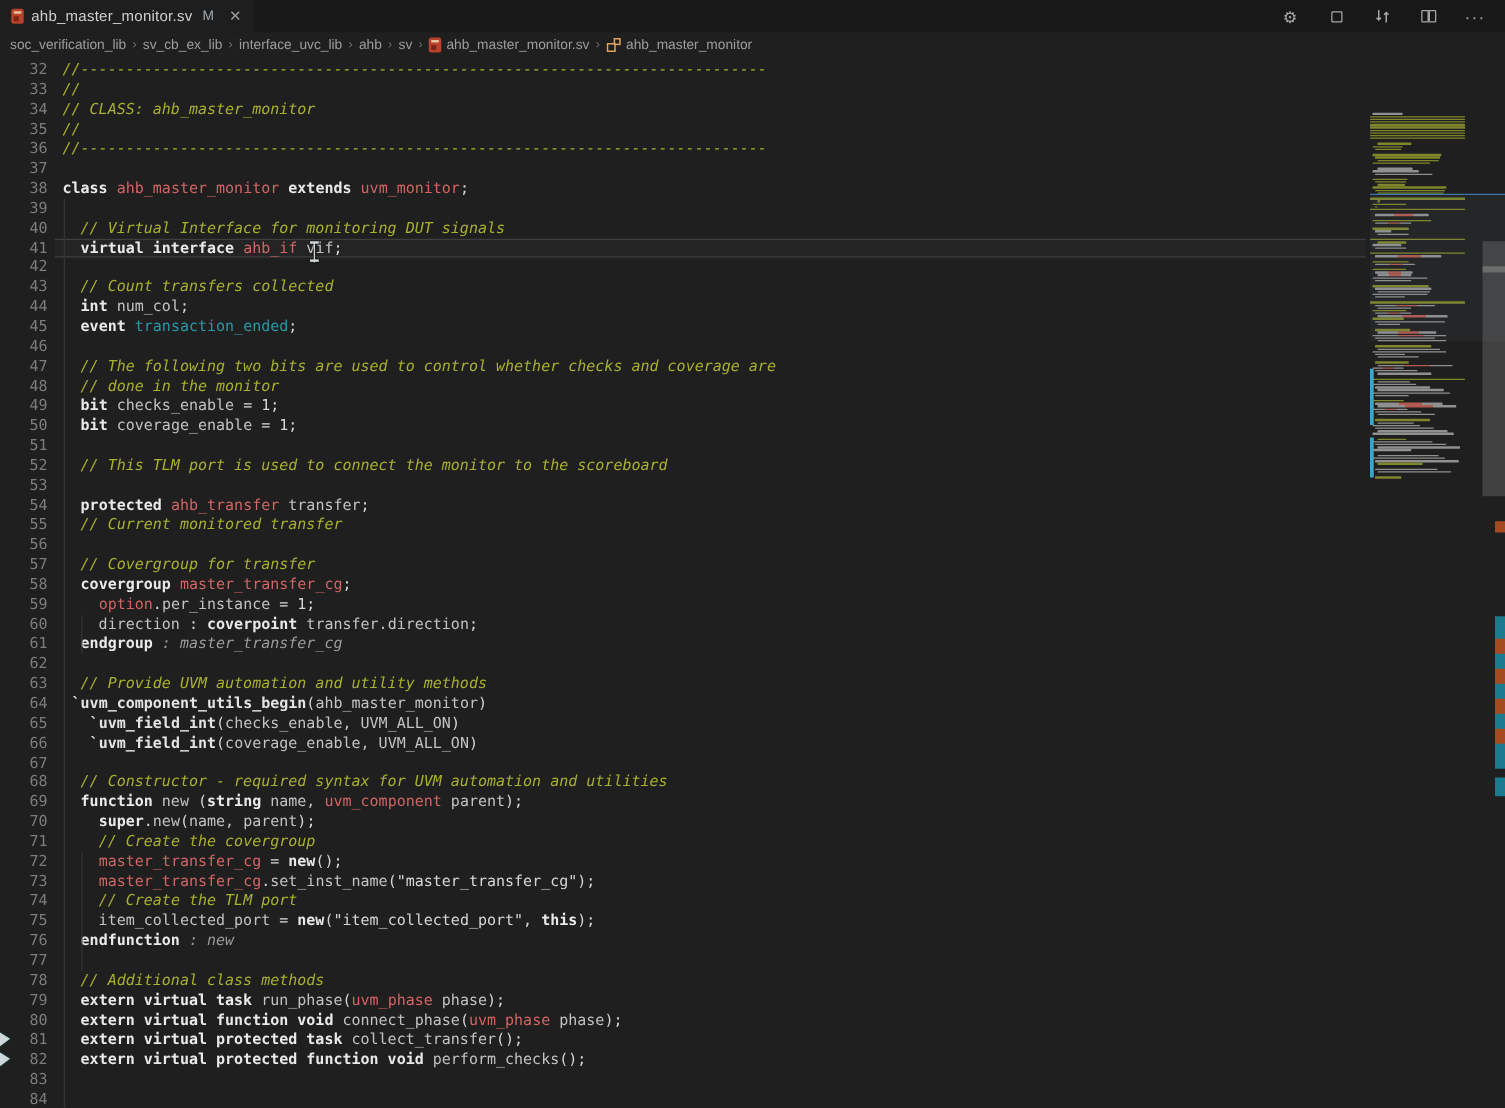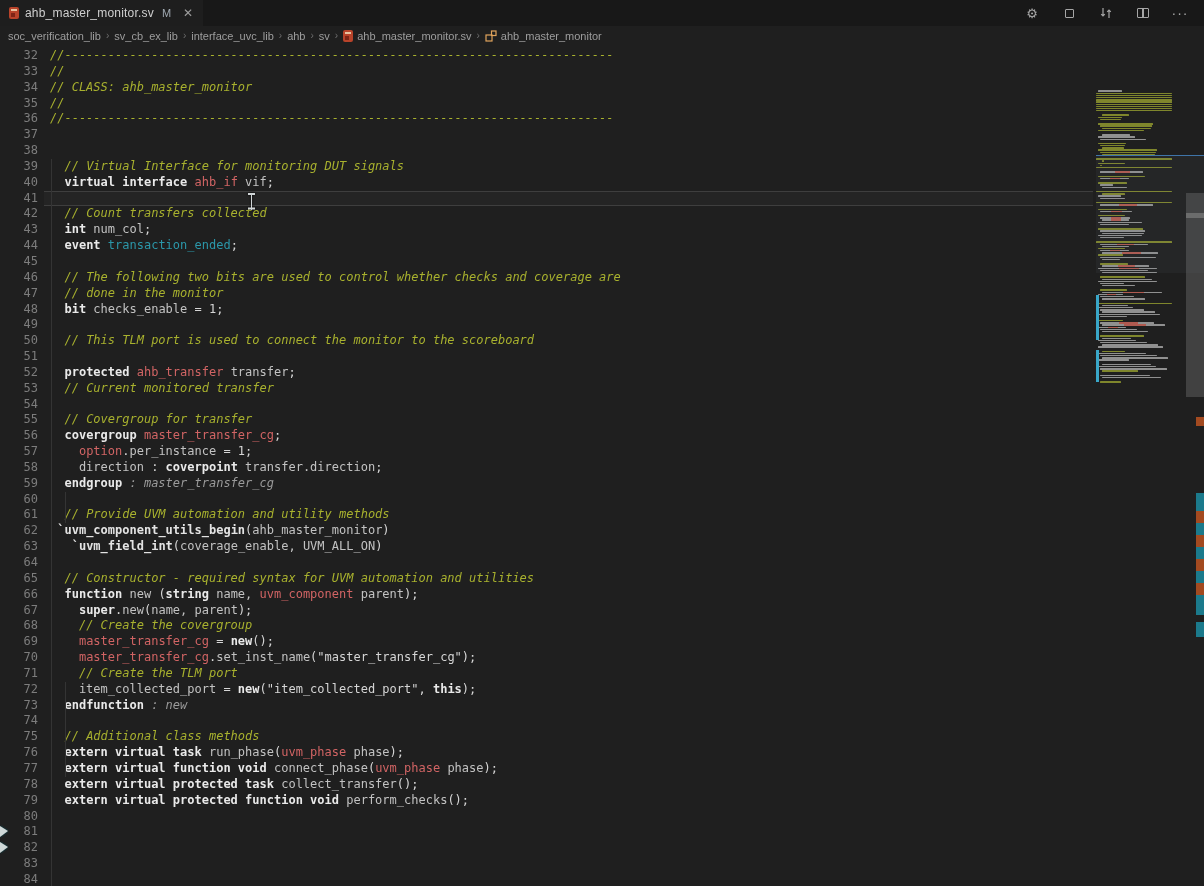--- a/index.html
+++ b/index.html
@@ -199,45 +199,48 @@
       <div class="lnum">83</div>
       <div class="lnum">84</div>
     </div>
   <div class="code" id="code">
       <div class="cline"><span class="s-cm">//----------------------------------------------------------------------------</span></div>
       <div class="cline"><span class="s-cm">//</span></div>
       <div class="cline"><span class="s-cm">// CLASS: ahb_master_monitor</span></div>
       <div class="cline"><span class="s-cm">//</span></div>
       <div class="cline"><span class="s-cm">//----------------------------------------------------------------------------</span></div>
       <div class="cline"></div>
+      <div class="cline"><span class="s-kw">class</span><span class="s-pl"> </span><span class="s-ty">ahb_master_monitor</span><span class="s-pl"> </span><span class="s-kw">extends</span><span class="s-pl"> </span><span class="s-ty">uvm_monitor</span><span class="s-pu">;</span></div>
       <div class="cline"></div>
       <div class="cline"><span class="s-pl">  </span><span class="s-cm">// Virtual Interface for monitoring DUT signals</span></div>
       <div class="cline"><span class="s-pl">  </span><span class="s-kw">virtual interface</span><span class="s-pl"> </span><span class="s-ty">ahb_if</span><span class="s-pl"> vif</span><span class="s-pu">;</span></div>
       <div class="cline"></div>
       <div class="cline"><span class="s-pl">  </span><span class="s-cm">// Count transfers collected</span></div>
       <div class="cline"><span class="s-pl">  </span><span class="s-kw">int</span><span class="s-pl"> num_col</span><span class="s-pu">;</span></div>
       <div class="cline"><span class="s-pl">  </span><span class="s-kw">event</span><span class="s-pl"> </span><span class="s-ev">transaction_ended</span><span class="s-pu">;</span></div>
       <div class="cline"></div>
       <div class="cline"><span class="s-pl">  </span><span class="s-cm">// The following two bits are used to control whether checks and coverage are</span></div>
       <div class="cline"><span class="s-pl">  </span><span class="s-cm">// done in the monitor</span></div>
       <div class="cline"><span class="s-pl">  </span><span class="s-kw">bit</span><span class="s-pl"> checks_enable </span><span class="s-pu">= 1;</span></div>
+      <div class="cline"><span class="s-pl">  </span><span class="s-kw">bit</span><span class="s-pl"> coverage_enable </span><span class="s-pu">= 1;</span></div>
       <div class="cline"></div>
       <div class="cline"><span class="s-pl">  </span><span class="s-cm">// This TLM port is used to connect the monitor to the scoreboard</span></div>
       <div class="cline"></div>
       <div class="cline"><span class="s-pl">  </span><span class="s-kw">protected</span><span class="s-pl"> </span><span class="s-ty">ahb_transfer</span><span class="s-pl"> transfer</span><span class="s-pu">;</span></div>
       <div class="cline"><span class="s-pl">  </span><span class="s-cm">// Current monitored transfer</span></div>
       <div class="cline"></div>
       <div class="cline"><span class="s-pl">  </span><span class="s-cm">// Covergroup for transfer</span></div>
       <div class="cline"><span class="s-pl">  </span><span class="s-kw">covergroup</span><span class="s-pl"> </span><span class="s-ty">master_transfer_cg</span><span class="s-pu">;</span></div>
       <div class="cline"><span class="s-pl">    </span><span class="s-ty">option</span><span class="s-pu">.</span><span class="s-pl">per_instance </span><span class="s-pu">= 1;</span></div>
       <div class="cline"><span class="s-pl">    direction </span><span class="s-pu">: </span><span class="s-kw">coverpoint</span><span class="s-pl"> transfer.direction</span><span class="s-pu">;</span></div>
       <div class="cline"><span class="s-pl">  </span><span class="s-kw">endgroup</span><span class="s-lb"> : master_transfer_cg</span></div>
       <div class="cline"></div>
       <div class="cline"><span class="s-pl">  </span><span class="s-cm">// Provide UVM automation and utility methods</span></div>
       <div class="cline"><span class="s-pl"> </span><span class="s-mc">`uvm_component_utils_begin</span><span class="s-pu">(</span><span class="s-pl">ahb_master_monitor</span><span class="s-pu">)</span></div>
+      <div class="cline"><span class="s-pl">   </span><span class="s-mc">`uvm_field_int</span><span class="s-pu">(</span><span class="s-pl">checks_enable, UVM_ALL_ON</span><span class="s-pu">)</span></div>
       <div class="cline"><span class="s-pl">   </span><span class="s-mc">`uvm_field_int</span><span class="s-pu">(</span><span class="s-pl">coverage_enable, UVM_ALL_ON</span><span class="s-pu">)</span></div>
       <div class="cline"></div>
       <div class="cline"><span class="s-pl">  </span><span class="s-cm">// Constructor - required syntax for UVM automation and utilities</span></div>
       <div class="cline"><span class="s-pl">  </span><span class="s-kw">function</span><span class="s-pl"> new </span><span class="s-pu">(</span><span class="s-kw">string</span><span class="s-pl"> name, </span><span class="s-ty">uvm_component</span><span class="s-pl"> parent</span><span class="s-pu">);</span></div>
       <div class="cline"><span class="s-pl">    </span><span class="s-kw">super</span><span class="s-pu">.</span><span class="s-pl">new</span><span class="s-pu">(</span><span class="s-pl">name, parent</span><span class="s-pu">);</span></div>
       <div class="cline"><span class="s-pl">    </span><span class="s-cm">// Create the covergroup</span></div>
       <div class="cline"><span class="s-pl">    </span><span class="s-ty">master_transfer_cg</span><span class="s-pu"> = </span><span class="s-kw">new</span><span class="s-pu">();</span></div>
       <div class="cline"><span class="s-pl">    </span><span class="s-ty">master_transfer_cg</span><span class="s-pu">.</span><span class="s-pl">set_inst_name</span><span class="s-pu">(</span><span class="s-st">"master_transfer_cg"</span><span class="s-pu">);</span></div>
       <div class="cline"><span class="s-pl">    </span><span class="s-cm">// Create the TLM port</span></div>
       <div class="cline"><span class="s-pl">    item_collected_port </span><span class="s-pu">= </span><span class="s-kw">new</span><span class="s-pu">(</span><span class="s-st">"item_collected_port"</span><span class="s-pu">, </span><span class="s-kw">this</span><span class="s-pu">);</span></div>

